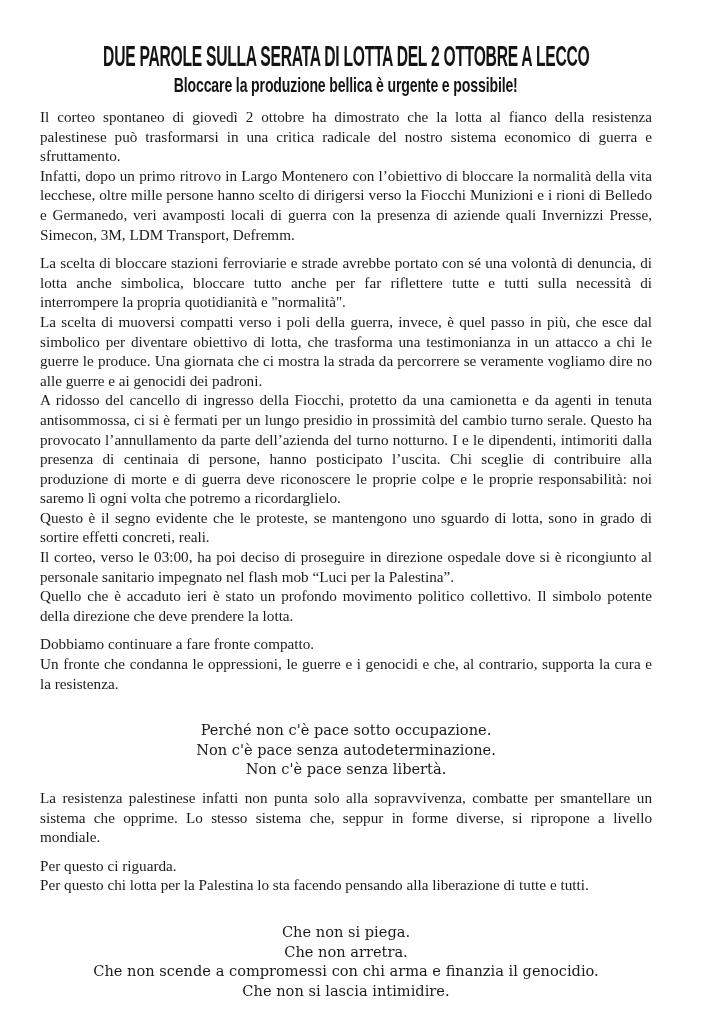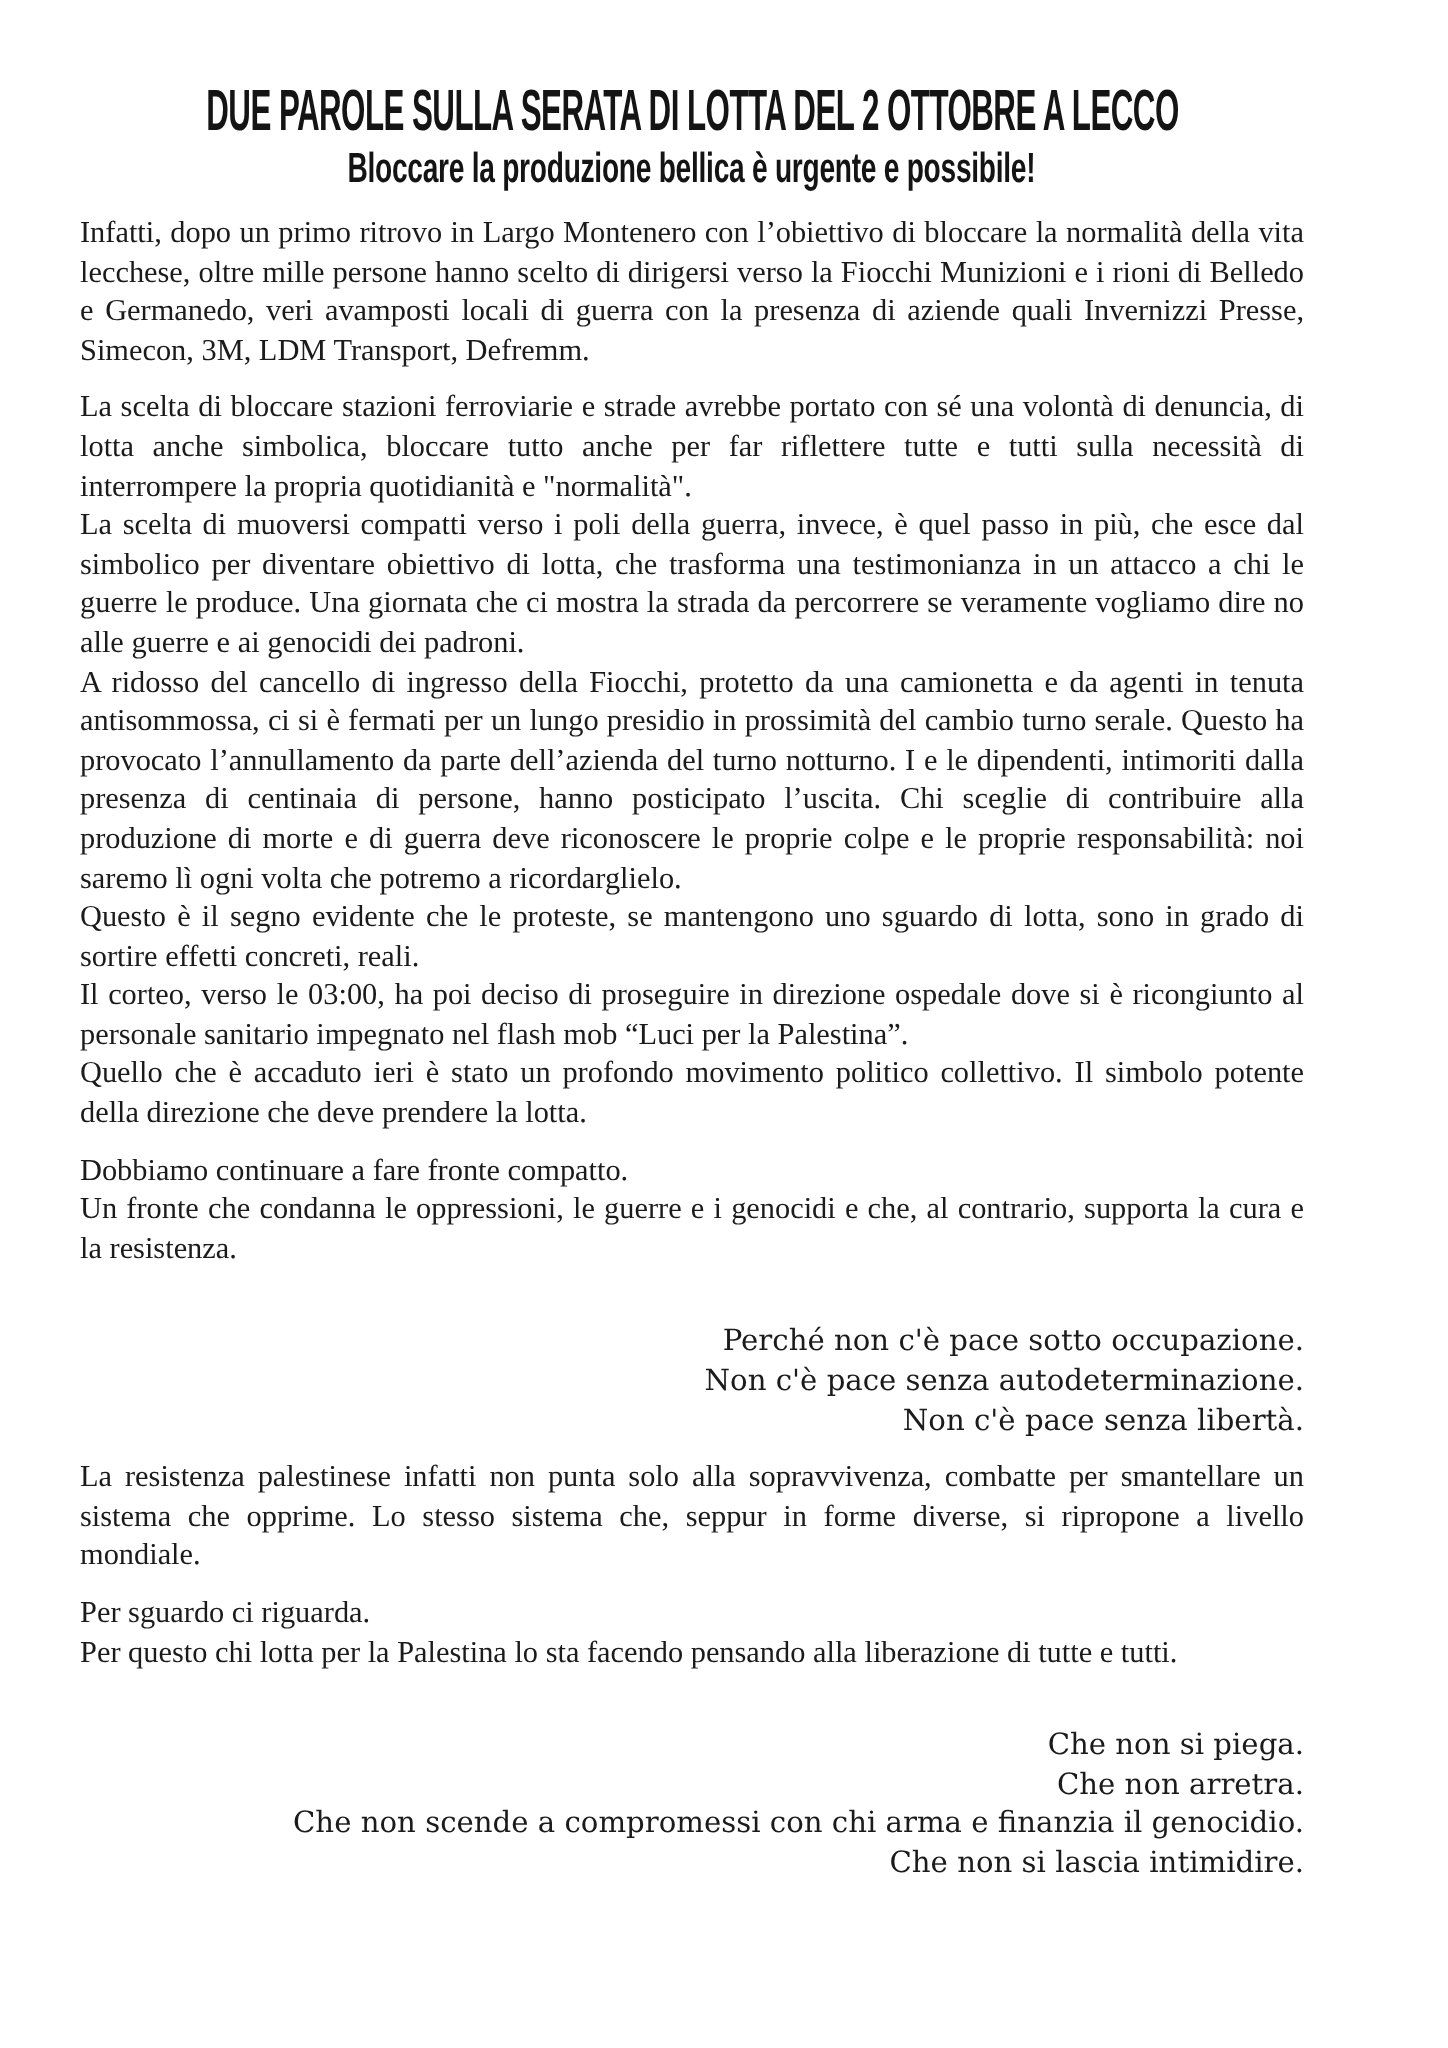--- a/index.html
+++ b/index.html
@@ -68,41 +68,42 @@
     margin-bottom: 0;
   }
   .para {
     margin: 0;
     padding: 0;
   }
   
   .group.wide {
     font-family: "DejaVu Serif", serif;
     font-size: 14.6px;
-    text-align: right;
+    text-align: center;
     margin-top: 27px;
   }
 </style>
 </head>
 <body>
 
 <div class="page">
 
   <header>
     <h1 class="doc-title">
         <span class="cond">DUE PAROLE SULLA SERATA DI LOTTA DEL 2 OTTOBRE A LECCO</span>
       </h1>
     <h2 class="doc-subtitle">
         <span class="cond">Bloccare la produzione bellica è urgente e possibile!</span>
       </h2>
   </header>
 
   <main class="doc-body">
 
     <section class="group">
+      <p class="para">Il corteo spontaneo di giovedì 2 ottobre ha dimostrato che la lotta al fianco della resistenza palestinese può trasformarsi in una critica radicale del nostro sistema economico di guerra e sfruttamento.</p>
       <p class="para">Infatti, dopo un primo ritrovo in Largo Montenero con l’obiettivo di bloccare la normalità della vita lecchese, oltre mille persone hanno scelto di dirigersi verso la Fiocchi Munizioni e i rioni di Belledo e Germanedo, veri avamposti locali di guerra con la presenza di aziende quali Invernizzi Presse, Simecon, 3M, LDM Transport, Defremm.</p>
     </section>
 
     <section class="group">
       <p class="para">La scelta di bloccare stazioni ferroviarie e strade avrebbe portato con sé una volontà di denuncia, di lotta anche simbolica, bloccare tutto anche per far riflettere tutte e tutti sulla necessità di interrompere la propria quotidianità e "normalità".</p>
       <p class="para">La scelta di muoversi compatti verso i poli della guerra, invece, è quel passo in più, che esce dal simbolico per diventare obiettivo di lotta, che trasforma una testimonianza in un attacco a chi le guerre le produce. Una giornata che ci mostra la strada da percorrere se veramente vogliamo dire no alle guerre e ai genocidi dei padroni.</p>
       <p class="para">A ridosso del cancello di ingresso della Fiocchi, protetto da una camionetta e da agenti in tenuta antisommossa, ci si è fermati per un lungo presidio in prossimità del cambio turno serale. Questo ha provocato l’annullamento da parte dell’azienda del turno notturno. I e le dipendenti, intimoriti dalla presenza di centinaia di persone, hanno posticipato l’uscita. Chi sceglie di contribuire alla produzione di morte e di guerra deve riconoscere le proprie colpe e le proprie responsabilità: noi saremo lì ogni volta che potremo a ricordarglielo.</p>
       <p class="para">Questo è il segno evidente che le proteste, se mantengono uno sguardo di lotta, sono in grado di sortire effetti concreti, reali.</p>
       <p class="para">Il corteo, verso le 03:00, ha poi deciso di proseguire in direzione ospedale dove si è ricongiunto al personale sanitario impegnato nel flash mob “Luci per la Palestina”.</p>
       <p class="para">Quello che è accaduto ieri è stato un profondo movimento politico collettivo. Il simbolo potente della direzione che deve prendere la lotta.</p>
@@ -117,21 +118,21 @@
       <p class="para">Perché non c'è pace sotto occupazione.</p>
       <p class="para">Non c'è pace senza autodeterminazione.</p>
       <p class="para">Non c'è pace senza libertà.</p>
     </section>
 
     <section class="group">
       <p class="para">La resistenza palestinese infatti non punta solo alla sopravvivenza, combatte per smantellare un sistema che opprime. Lo stesso sistema che, seppur in forme diverse, si ripropone a livello mondiale.</p>
     </section>
 
     <section class="group">
-      <p class="para">Per sguardo ci riguarda.</p>
+      <p class="para">Per questo ci riguarda.</p>
       <p class="para">Per questo chi lotta per la Palestina lo sta facendo pensando alla liberazione di tutte e tutti.</p>
     </section>
 
     <section class="group wide">
       <p class="para">Che non si piega.</p>
       <p class="para">Che non arretra.</p>
       <p class="para">Che non scende a compromessi con chi arma e finanzia il genocidio.</p>
       <p class="para">Che non si lascia intimidire.</p>
     </section>
 

